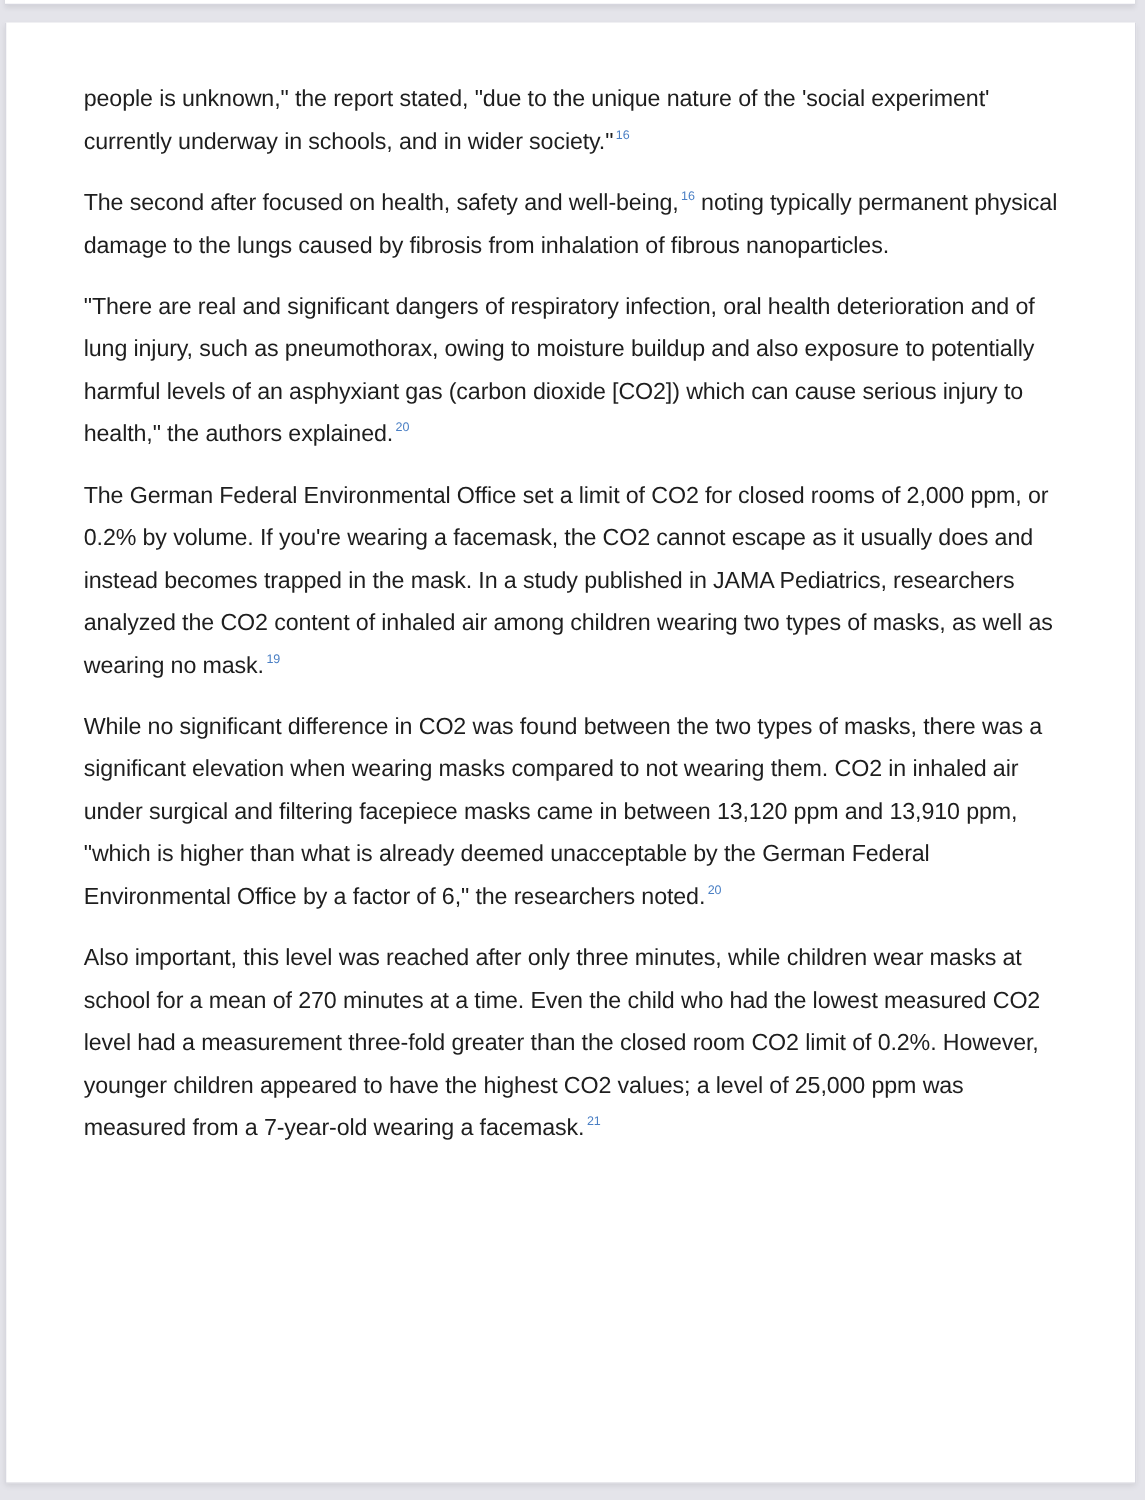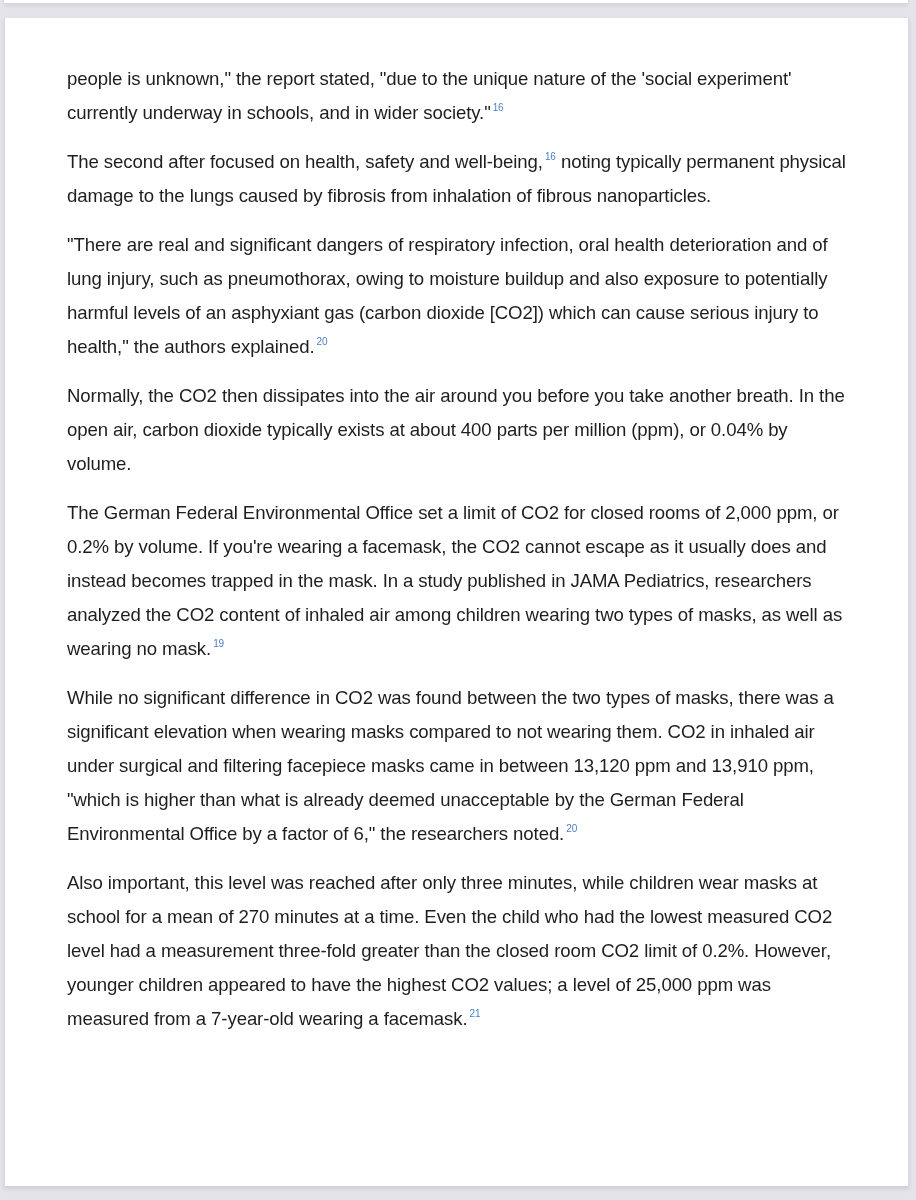--- a/index.html
+++ b/index.html
@@ -72,23 +72,20 @@
     </p>
 
     <p>
       <span>The second after focused on health, safety and well-being,</span><sup class="ref">16</sup><span> noting typically permanent physical damage to the lungs caused by fibrosis from inhalation of fibrous nanoparticles.</span>
     </p>
 
     <p>
       <span>"There are real and significant dangers of respiratory infection, oral health deterioration and of lung injury, such as pneumothorax, owing to moisture buildup and also exposure to potentially harmful levels of an asphyxiant gas (carbon dioxide [CO2]) which can cause serious injury to health," the authors explained.</span><sup class="ref">20</sup>
     </p>
 
-    <p>
-      <span>Normally, the CO2 then dissipates into the air around you before you take another breath. In the open air, carbon dioxide typically exists at about 400 parts per million (ppm), or 0.04% by volume.</span>
-    </p>
 
     <p>
       <span>The German Federal Environmental Office set a limit of CO2 for closed rooms of 2,000 ppm, or 0.2% by volume. If you're wearing a facemask, the CO2 cannot escape as it usually does and instead becomes trapped in the mask. In a study published in JAMA Pediatrics, researchers analyzed the CO2 content of inhaled air among children wearing two types of masks, as well as wearing no mask.</span><sup class="ref">19</sup>
     </p>
 
     <p>
       <span>While no significant difference in CO2 was found between the two types of masks, there was a significant elevation when wearing masks compared to not wearing them. CO2 in inhaled air under surgical and filtering facepiece masks came in between 13,120 ppm and 13,910 ppm, "which is higher than what is already deemed unacceptable by the German Federal Environmental Office by a factor of 6," the researchers noted.</span><sup class="ref">20</sup>
     </p>
 
     <p>

